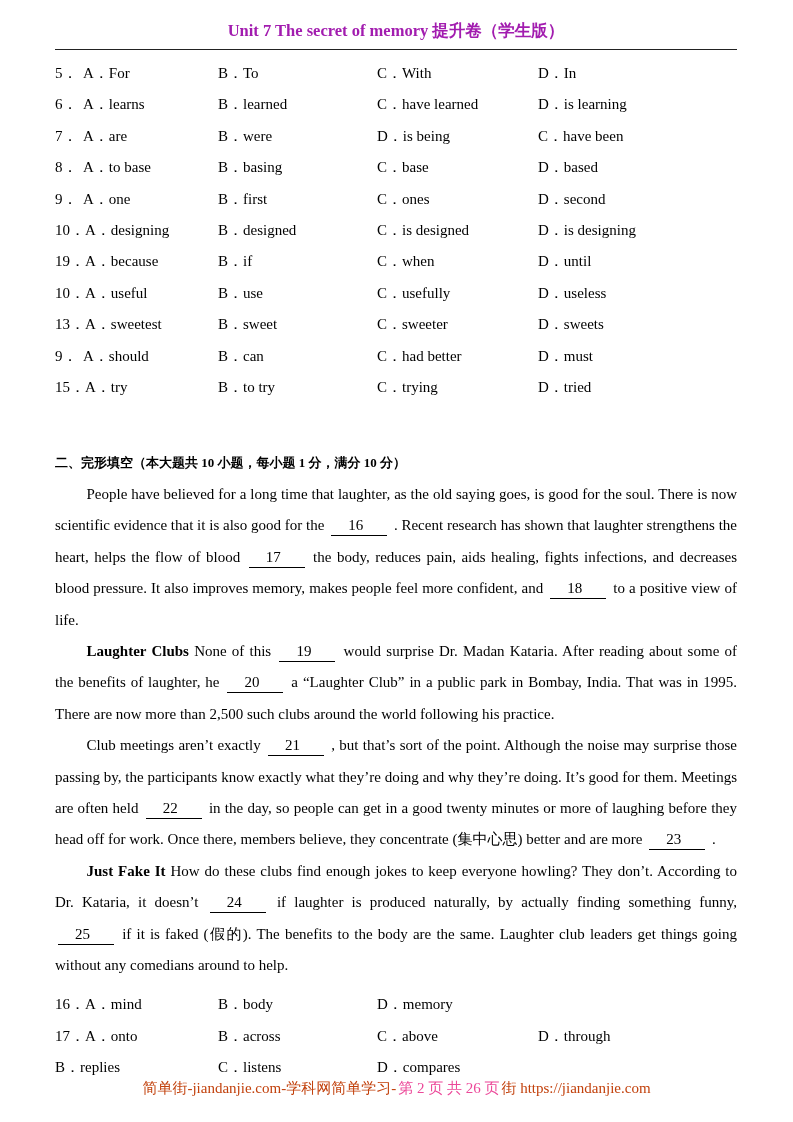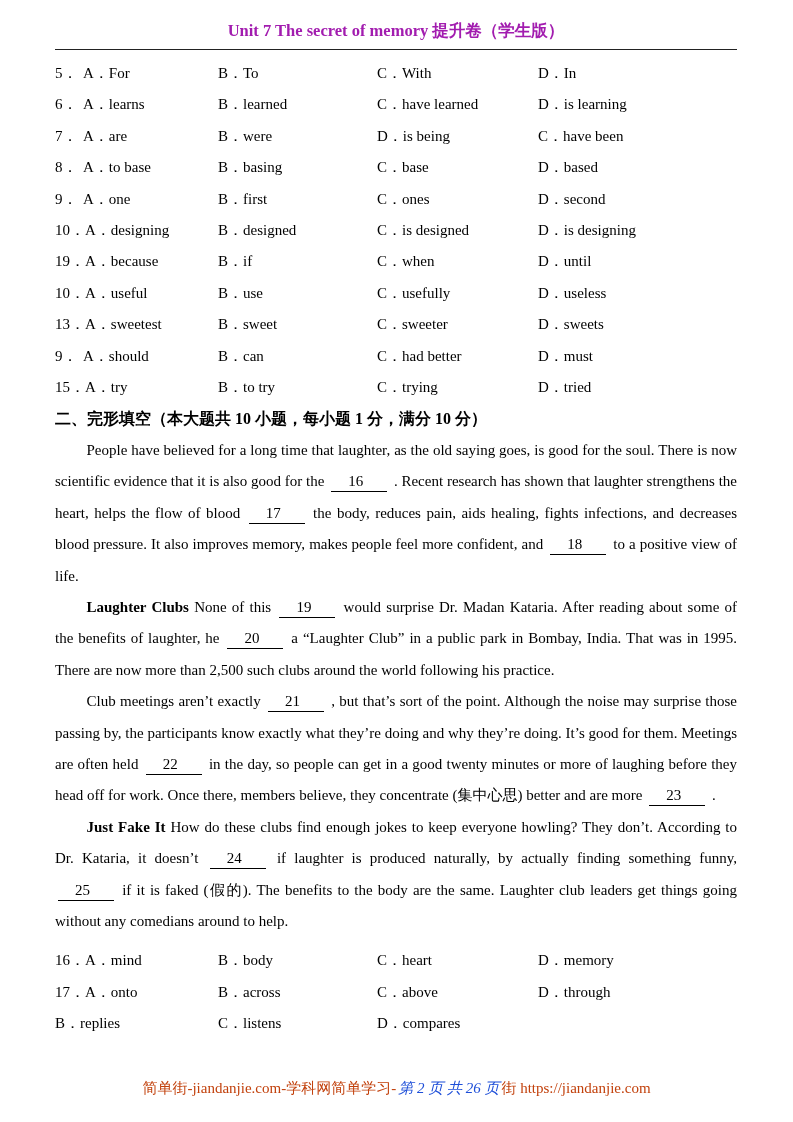--- a/index.html
+++ b/index.html
@@ -24,22 +24,23 @@
   .mcq { margin-top: 8px; }
   .q-row {
     display: grid;
     grid-template-columns: 163px 159px 161px 1fr;
     line-height: 31.4px;
     white-space: nowrap;
   }
   .q-num { display: inline-block; min-width: 28px; }
   .section-heading {
     font-weight: bold;
-    font-size: 16px;
+    font-size: 13px;
     line-height: 31.4px;
+    margin-top: 44px;
   }
   .cloze-para {
     margin: 0;
     text-align: justify;
     text-indent: 2.1em;
     line-height: 31.4px;
   }
   .blank {
     display: inline-block;
     min-width: 22px;
@@ -53,21 +54,21 @@
   .bold { font-weight: bold; }
   .footer {
     position: absolute;
     left: 0; bottom: 24px;
     width: 100%;
     text-align: center;
     white-space: nowrap;
     font-size: 15px;
   }
   .watermark { color: #c2410c; }
-  .page-number { color: #1d4ed8; font-style: italic; padding: 0 2px; }
+  .page-number { color: #ec4899; padding: 0 2px; }
 </style>
 </head>
 <body>
 
 <div class="page">
   <div class="title">Unit 7 The secret of memory 提升卷（学生版）</div>
 
   <div class="mcq">
       <div class="q-row">
         <div><span class="q-num">5．</span>A．For</div>
@@ -143,21 +144,20 @@
       <p class="cloze-para"><span>People have believed for a long time that laughter, as the old saying goes, is good for the soul. There is now scientific evidence that it is also good for the </span><span class="blank">16</span><span> . Recent research has shown that laughter strengthens the heart, helps the flow of blood </span><span class="blank">17</span><span> the body, reduces pain, aids healing, fights infections, and decreases blood pressure. It also improves memory, makes people feel more confident, and </span><span class="blank">18</span><span> to a positive view of life.</span></p>
       <p class="cloze-para"><span class="bold">Laughter Clubs</span><span> None of this </span><span class="blank">19</span><span> would surprise Dr. Madan Kataria. After reading about some of the benefits of laughter, he </span><span class="blank">20</span><span> a “Laughter Club” in a public park in Bombay, India. That was in 1995. There are now more than 2,500 such clubs around the world following his practice.</span></p>
       <p class="cloze-para"><span>Club meetings aren’t exactly </span><span class="blank">21</span><span> , but that’s sort of the point. Although the noise may surprise those passing by, the participants know exactly what they’re doing and why they’re doing. It’s good for them. Meetings are often held </span><span class="blank">22</span><span> in the day, so people can get in a good twenty minutes or more of laughing before they head off for work. Once there, members believe, they concentrate (集中心思) better and are more </span><span class="blank">23</span><span> .</span></p>
       <p class="cloze-para"><span class="bold">Just Fake It</span><span> How do these clubs find enough jokes to keep everyone howling? They don’t. According to Dr. Kataria, it doesn’t </span><span class="blank">24</span><span> if laughter is produced naturally, by actually finding something funny, </span><span class="blank">25</span><span> if it is faked (假的). The benefits to the body are the same. Laughter club leaders get things going without any comedians around to help.</span></p>
     </div>
 
   <div class="mcq">
       <div class="q-row">
         <div><span class="q-num">16．</span>A．mind</div>
         <div>B．body</div>
-        <div>C．heart</div>
         <div>D．memory</div>
       </div>
       <div class="q-row">
         <div><span class="q-num">17．</span>A．onto</div>
         <div>B．across</div>
         <div>C．above</div>
         <div>D．through</div>
       </div>
       <div class="q-row">
         <div>B．replies</div>

